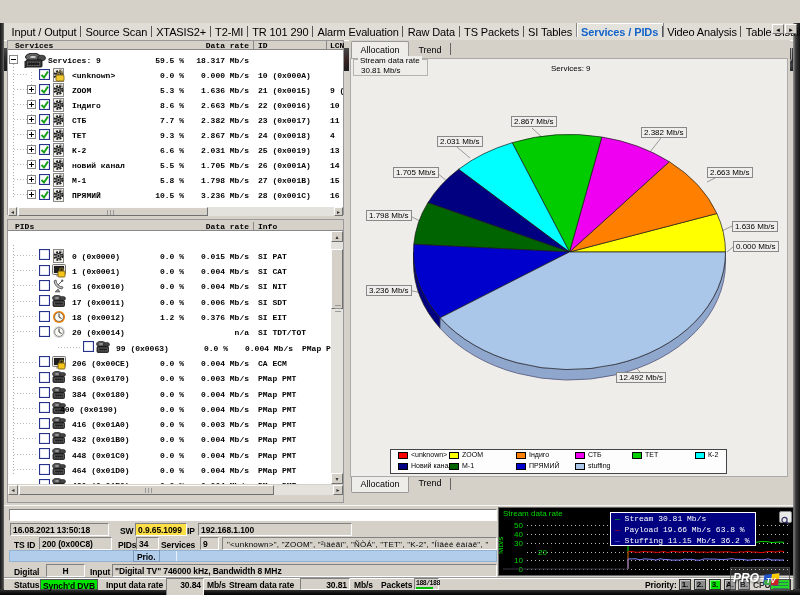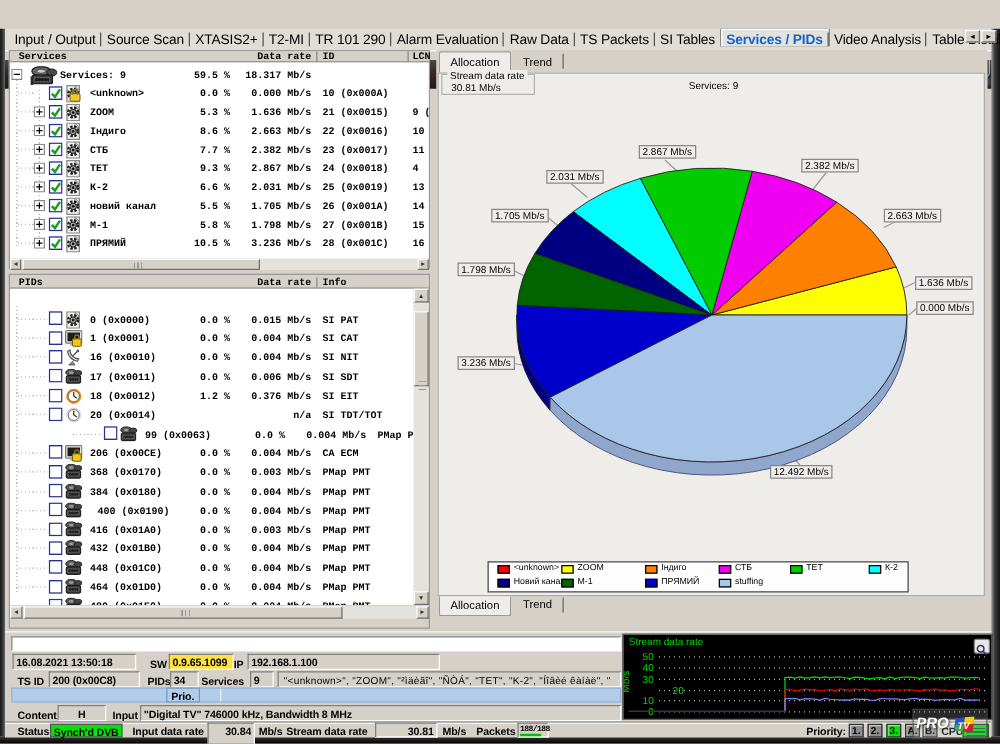--- a/index.html
+++ b/index.html
@@ -493,21 +493,21 @@
           <rect x="0.5" y="0.5" width="10" height="10" fill="#fff" stroke="#26328c" stroke-width="1.2"></rect>
         </svg>
         <svg class="abs" style="left:44px;top:1px;" width="14" height="13" viewBox="0 0 14 13">
           <ellipse cx="5" cy="3" rx="4.4" ry="2.6" fill="#555" stroke="#222" stroke-width="0.8"></ellipse>
           <ellipse cx="5" cy="3" rx="2" ry="1.1" fill="#999"></ellipse>
           <ellipse cx="10.5" cy="3.4" rx="3" ry="2" fill="#444" stroke="#222" stroke-width="0.7"></ellipse>
           <rect x="1" y="5.5" width="11.5" height="6" rx="1" fill="#3c3c3c" stroke="#111" stroke-width="0.8"></rect>
           <rect x="2" y="7" width="9.5" height="3" fill="#666"></rect>
           <rect x="2.5" y="7.3" width="8.5" height="2.4" fill="#222" stroke="#777" stroke-width="0.5" stroke-dasharray="1,1"></rect>
         </svg>
-        <span class="abs mono" style="left:70px;top:4px;font-family:Liberation Mono, monospace;">400 (0x0190)</span>
+        <span class="abs mono" style="left:52px;top:4px;font-family:Liberation Mono, monospace;">400 (0x0190)</span>
         <span class="abs mono" style="left:130px;top:4px;width:46px;text-align:right;">0.0 %</span>
         <span class="abs mono" style="left:178px;top:4px;width:63px;text-align:right;">0.004 Mb/s</span>
         <span class="abs mono" style="left:250px;top:4px;">PMap PMT</span>
       </div>
 <div class="abs" style="left:0;top:185.1px;width:323px;height:15px;">
         <div class="abs" style="left:6px;top:7px;width:24px;height:1px;background-image:repeating-linear-gradient(90deg,#bbb 0 1px,transparent 1px 3px);"></div>
         <svg class="abs" style="left:31px;top:1.5px;" width="11" height="11" viewBox="0 0 11 11">
           <rect x="0.5" y="0.5" width="10" height="10" fill="#fff" stroke="#26328c" stroke-width="1.2"></rect>
         </svg>
         <svg class="abs" style="left:44px;top:1px;" width="14" height="13" viewBox="0 0 14 13">
@@ -713,21 +713,21 @@
       <div class="sans9" style="position:absolute;left:2px;right:2px;top:0px;white-space:nowrap;overflow:hidden;">9</div>
     </div>
 <div class="abs sunk" style="left:218px;top:31px;width:275px;height:13px;background:#d5d1c9;">
       <div style="position:absolute;left:4px;right:2px;top:2px;white-space:nowrap;overflow:hidden;font-family:\'Liberation Sans\',sans-serif;font-size:8px;font-weight:normal;letter-spacing:0.25px;color:#000;">"&lt;unknown&gt;", "ZOOM", "²ìäèãî", "ÑÒÁ", "TET", "K-2", "Íîâèé êàíàë", "</div>
     </div>
 <div class="abs" style="left:5px;top:44px;width:488px;height:12px;background:#b2cdec;border:1px solid #93b3d3;"></div>
 <div class="abs" style="left:129px;top:44px;width:27px;height:12px;background:#b2cdec;border:1px solid #7a99ba;">
       <div class="sans9" style="position:absolute;left:3px;top:0;">Prio.</div>
     </div>
 <div class="abs" style="left:172px;top:45px;width:1px;height:10px;background:#e8f0f8;"></div>
-<div class="abs sans9" style="left:10px;top:60px;">Content</div>
+<div class="abs sans9" style="left:10px;top:60px;">Digital</div>
 <div class="abs sunk" style="left:42px;top:58px;width:39px;height:13px;background:#d5d1c9;">
       <div class="sans9" style="position:absolute;left:2px;right:2px;top:0px;text-align:center;white-space:nowrap;overflow:hidden;">H</div>
     </div>
 <div class="abs sans9" style="left:86px;top:60px;">Input</div>
 <div class="abs sunk" style="left:108px;top:58px;width:385px;height:13px;background:#d5d1c9;">
       <div class="sans9" style="position:absolute;left:2px;right:2px;top:0px;white-space:nowrap;overflow:hidden;">"Digital TV" 746000 kHz, Bandwidth 8 MHz</div>
     </div>
 <div class="abs" style="left:0px;top:71px;width:789px;height:13px;background:#d5d1c9;border-top:1px solid #999;box-shadow:inset 0 1px 0 #fff;"></div>
 <div class="abs sans9" style="left:10px;top:73px;">Status</div>
 <div class="abs" style="left:36px;top:73px;width:58px;height:11px;background:#00e400;border:1px solid #555;">
@@ -772,20 +772,25 @@
 <div class="abs" style="left:28px;top:52px;width:262px;height:1px;background-image:repeating-linear-gradient(90deg,#b9b9b9 0 1px,transparent 1px 4px);"></div>
 <div class="abs" style="left:8px;top:57px;width:16px;text-align:right;font-size:8px;color:#00d800;">0</div>
 <div class="abs" style="left:28px;top:61px;width:262px;height:1px;background-image:repeating-linear-gradient(90deg,#b9b9b9 0 1px,transparent 1px 4px);"></div>
 <div class="abs" style="left:-3px;top:30px;font-size:8px;color:#00d800;transform:rotate(-90deg);transform-origin:8px 8px;">Mb/s</div>
 <svg class="abs" style="left:0;top:0;" width="296" height="69" viewBox="0 0 296 69">
 <polyline fill="none" stroke="#00e000" stroke-width="1" points="129,61 129,34.0 133,33.7 137,34.5 141,33.6 145,34.4 149,34.1 153,33.6 157,34.3 161,33.6 165,34.2 169,33.6 173,33.6 177,34.2 181,34.8 185,33.7 189,33.9 193,34.5 197,35.0 201,34.4 205,34.1 209,35.1 213,33.6 217,34.9 221,34.0 225,33.7 229,33.7 233,34.0 237,34.8 241,33.8 245,34.4 249,34.5 253,34.1 257,34.4 261,33.6 265,33.6 269,33.8 273,34.6 277,34.2 281,34.0 285,34.4"></polyline>
 <polyline fill="none" stroke="#e00000" stroke-width="1" points="129,61 129,43.7 133,43.5 137,44.3 141,44.1 145,43.4 149,43.9 153,43.8 157,44.4 161,44.2 165,43.5 169,44.6 173,43.2 177,43.7 181,44.2 185,43.2 189,43.8 193,43.1 197,44.1 201,44.2 205,43.9 209,44.4 213,43.5 217,44.1 221,44.0 225,43.9 229,43.7 233,44.3 237,44.5 241,43.8 245,44.1 249,43.1 253,44.1 257,44.0 261,44.6 265,44.3 269,43.5 273,43.6 277,44.1 281,43.0 285,43.7"></polyline>
 <polyline fill="none" stroke="#8080ff" stroke-width="1" points="129,61 129,51.0 133,50.9 137,50.8 141,51.9 145,50.9 149,51.1 153,51.3 157,52.1 161,50.8 165,51.4 169,51.6 173,52.1 177,52.0 181,52.1 185,51.1 189,51.4 193,51.3 197,52.1 201,52.2 205,50.9 209,51.0 213,51.1 217,51.1 221,51.5 225,51.6 229,51.1 233,50.7 237,51.4 241,51.3 245,51.6 249,52.2 253,51.8 257,51.5 261,51.7 265,51.8 269,50.8 273,52.1 277,51.9 281,52.1 285,52.0"></polyline>
 <polyline fill="none" stroke="#3a3244" stroke-width="1.2" points="4,61 129,61"></polyline>
       </svg>
+<div class="abs" style="left:111px;top:4px;width:146px;height:34px;background:#000080;border:1px solid #fff;font-family:'Liberation Mono',monospace;font-size:8px;color:#fff;">
+        <div class="abs" style="left:4px;top:1px;"><span style="color:#00e000;">—</span> Stream   30.81 Mb/s</div>
+        <div class="abs" style="left:4px;top:12px;"><span style="color:#e00000;">—</span> Payload  19.66 Mb/s  63.8 %</div>
+        <div class="abs" style="left:4px;top:23px;"><span style="color:#8080ff;">—</span> Stuffing 11.15 Mb/s  36.2 %</div>
+      </div>
 <div class="abs" style="left:280px;top:3px;width:13px;height:12px;background:#e8e8e8;border:1px solid #888;border-radius:2px;"><svg width="11" height="10" viewBox="0 0 11 10">
           <circle cx="4.5" cy="4" r="2.6" fill="none" stroke="#336" stroke-width="1.2"></circle>
           <line x1="6.5" y1="6" x2="9" y2="8.5" stroke="#336" stroke-width="1.4"></line>
         </svg></div>
 </div>
 <div class="abs" style="left:726px;top:61px;width:60px;height:24px;background:rgba(255,255,255,.16);border:1px solid rgba(70,70,70,.75);"></div>
 <div class="abs" style="left:729px;top:65px;font-size:12px;font-weight:bold;color:#fff;text-shadow:1px 1px 2px rgba(0,0,0,.7);font-style:italic;letter-spacing:0;">PRO</div>
 <svg class="abs" style="left:759px;top:67px;" width="18" height="13" viewBox="0 0 24 17">
       <polygon points="2,2 22,0 20,17 0,15" fill="#2255cc"></polygon>
       <polygon points="12,1 22,0 21,8 11,8" fill="#ffcc00"></polygon>

